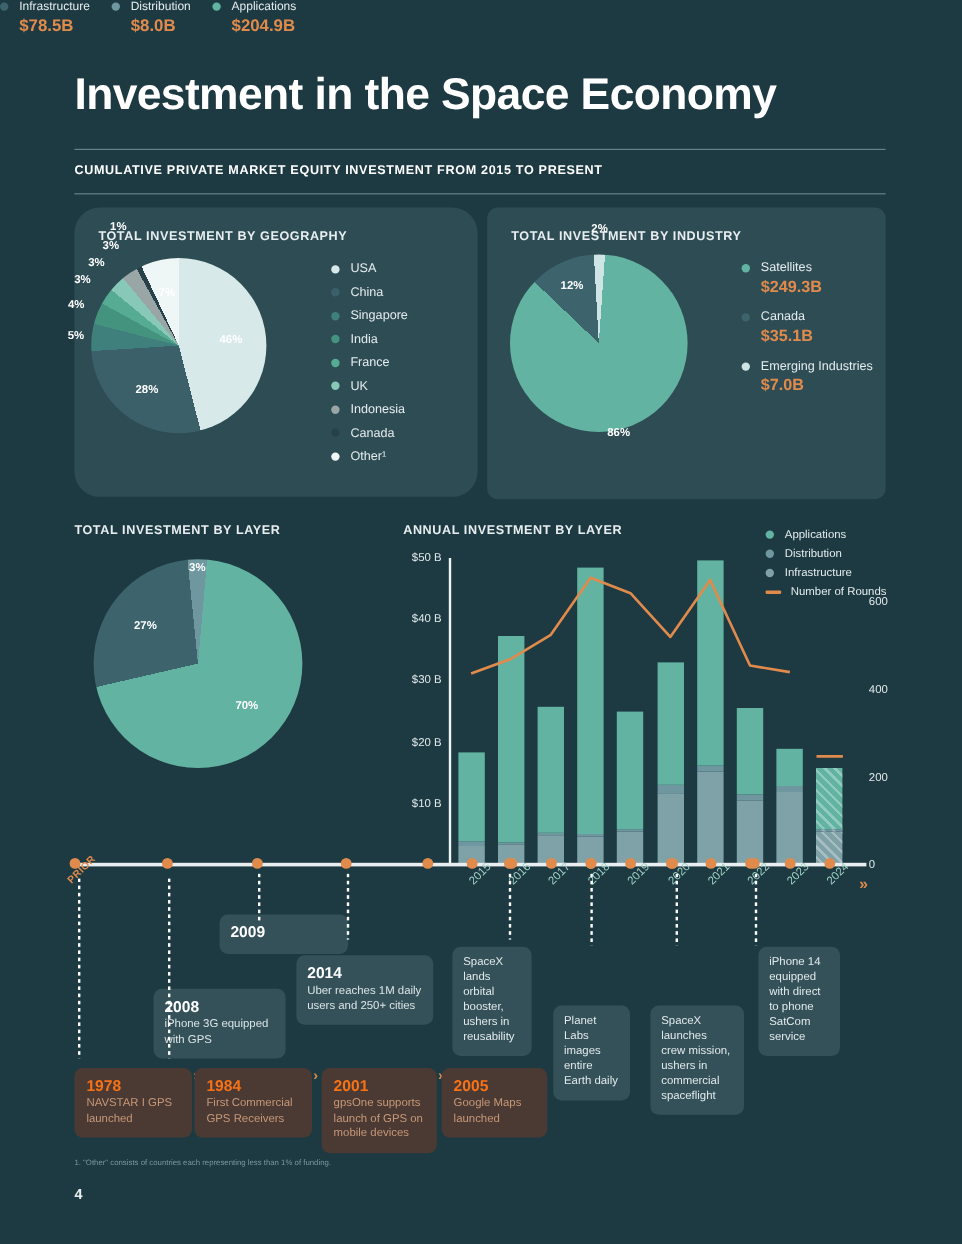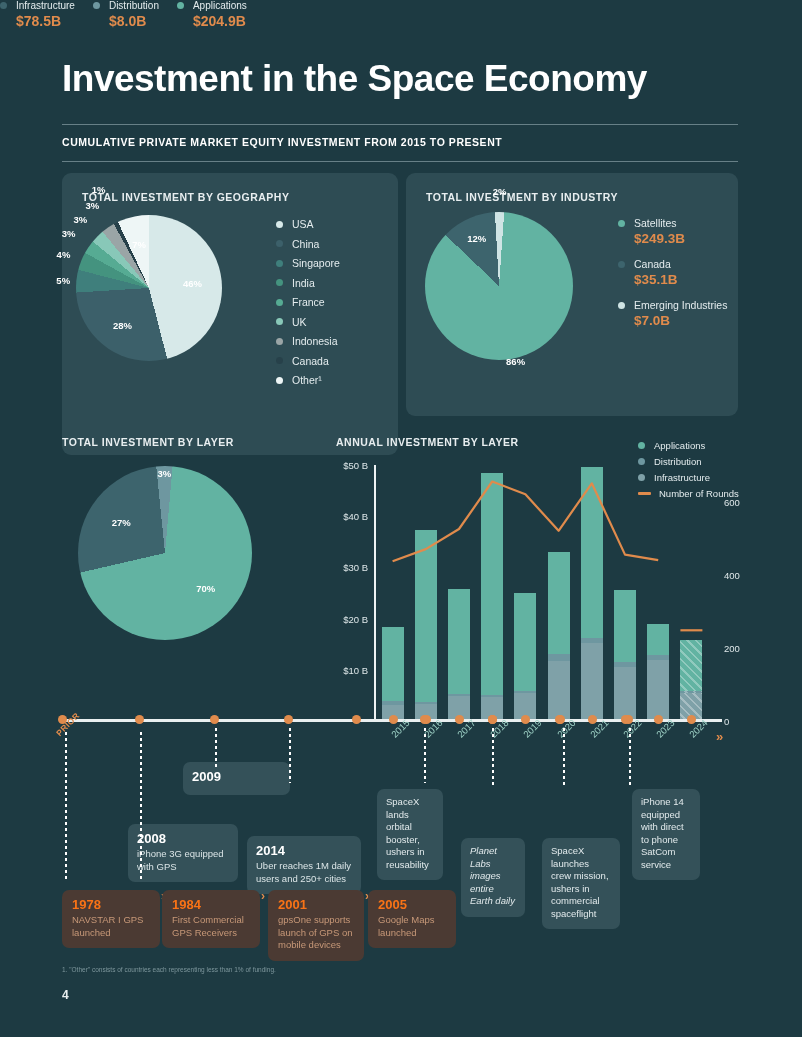--- a/index.html
+++ b/index.html
@@ -25,21 +25,21 @@
   .rule.bot { top:161px; }
   .subtitle {
     position:absolute; left:62px; top:136px;
     font-size:10.5px; font-weight:bold; letter-spacing:.55px; color:#ffffff;
   }
 
   
   .card {
     position:absolute; background:#2e4c54; border-radius:9px;
   }
-  #card-geo   { left:62px;  top:173px; width:336px; height:282px; }
+  #card-geo   { left:62px;  top:173px; width:336px; height:241px;border-radius:21px; }
   #card-ind   { left:406px; top:173px; width:332px; height:243px; }
   .card-title {
     position:absolute; left:20px; top:18px;
     font-size:10.5px; font-weight:bold; letter-spacing:.5px; color:#e8eef0;
   }
   .sect-title {
     position:absolute; font-size:10.5px; font-weight:bold; letter-spacing:.5px; color:#e8eef0;
   }
   #t-layer  { left:62px;  top:436px; }
   #t-annual { left:336px; top:436px; }
@@ -388,28 +388,28 @@
       <div class="xlab" style="left: 687.4px; top: 732px;">2024</div>
     </div>
   <div id="timeline-cards">
       <div class="evt" style="left: 183px; top: 762px; width: 107px;">
         <div class="yr">2009</div>
       </div>
       <div class="evt" style="left: 128px; top: 824px; width: 110px;">
         <div class="yr">2008</div>
         <div class="tx">iPhone 3G equipped with GPS</div>
       </div>
-      <div class="evt" style="left: 247px; top: 836px; width: 114px;">
+      <div class="evt" style="left: 247px; top: 796px; width: 114px;">
         <div class="yr">2014</div>
         <div class="tx">Uber reaches 1M daily users and 250+ cities</div>
       </div>
       <div class="evt plain" style="left: 377px; top: 789px; width: 66px;">
         <div class="tx">SpaceX lands orbital booster, ushers in reusability</div>
       </div>
-      <div class="evt plain" style="left: 461px; top: 838px; width: 64px; font-style: italic;">
+      <div class="evt plain" style="left: 461px; top: 838px; width: 64px;">
         <div class="tx">Planet Labs images entire Earth daily</div>
       </div>
       <div class="evt plain" style="left: 542px; top: 838px; width: 78px;">
         <div class="tx">SpaceX launches crew mission, ushers in commercial spaceflight</div>
       </div>
       <div class="evt plain" style="left: 632px; top: 789px; width: 68px;">
         <div class="tx">iPhone 14 equipped with direct to phone SatCom service</div>
       </div>
       <div class="gps" style="left: 62px; top: 890px; width: 98px;">
         <div class="yr">1978</div>

